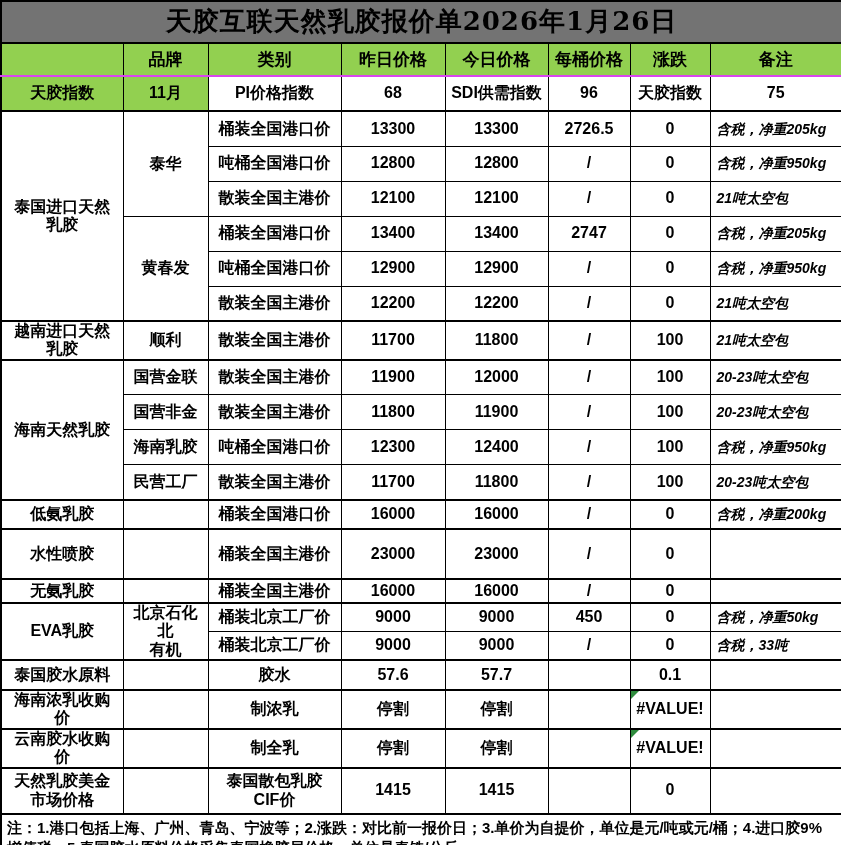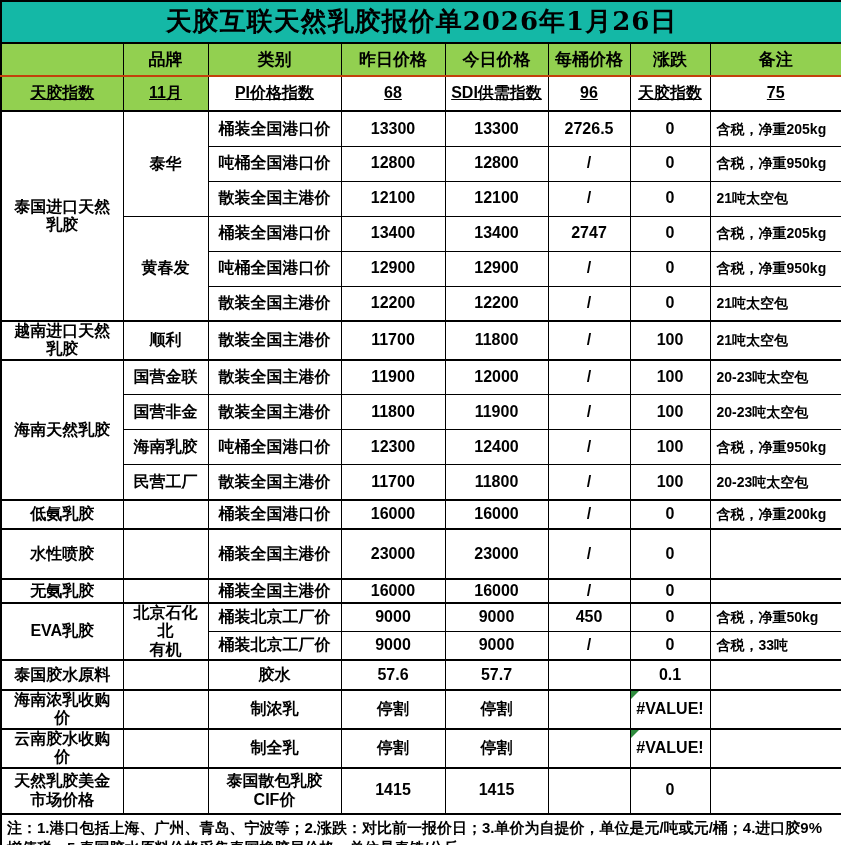--- a/index.html
+++ b/index.html
@@ -1,29 +1,29 @@
 <!DOCTYPE html>
 <html><head>
 <meta charset="utf-8">
 <style>
   html,body{margin:0;padding:0;background:#fff;color:#000;font-family:"Liberation Sans",sans-serif;}
   .sheet{width:841px;min-height:845px;background:#fff;}
   table{border-collapse:collapse;table-layout:fixed;width:841px;border:2px solid #000;}
   td{border:1px solid #000;font-weight:bold;text-align:center;vertical-align:middle;
      padding:0 3px;font-size:16px;line-height:1.15;overflow:hidden;}
   .green{background:#92d050;}
-  tr.title-row td{background:#14b8a6;font-family:"DejaVu Serif",serif;font-size:26px;
+  tr.title-row td{background:#737373;font-family:"DejaVu Serif",serif;font-size:26px;
      height:40px;border-bottom:2px solid #000;letter-spacing:1px;}
-  tr.header-row td{height:31px;font-size:17px;border-bottom:2px solid #c2410c;}
-  tr.index-row td{height:33px;text-decoration:underline;}
+  tr.header-row td{height:31px;font-size:17px;border-bottom:2px solid #d946ef;}
+  tr.index-row td{height:33px;}
   tr.index-row > td{border-bottom:2px solid #000;}
   tr.sec > td{border-top:2px solid #000;}
   .pre{white-space:pre-line;margin-top:14px;}
   .labelcell{font-size:16px;padding:0 5px;}
-  .remark{text-align:left;font-size:14px;padding-left:6px;}
+  .remark{text-align:left;font-size:14px;padding-left:6px;font-style:italic;}
   .err{position:relative;}
   .tri{position:absolute;top:0;left:0;width:0;height:0;
        border-top:8px solid #2e8b3d;border-right:8px solid transparent;display:block;}
   tr.footer-row td{text-align:left;font-size:15px;padding:3px 5px 6px 5px;vertical-align:top;
        line-height:1.35;border-top:2px solid #000;height:36px;}
 </style>
 </head>
 <body>
 
 <div class="sheet">

